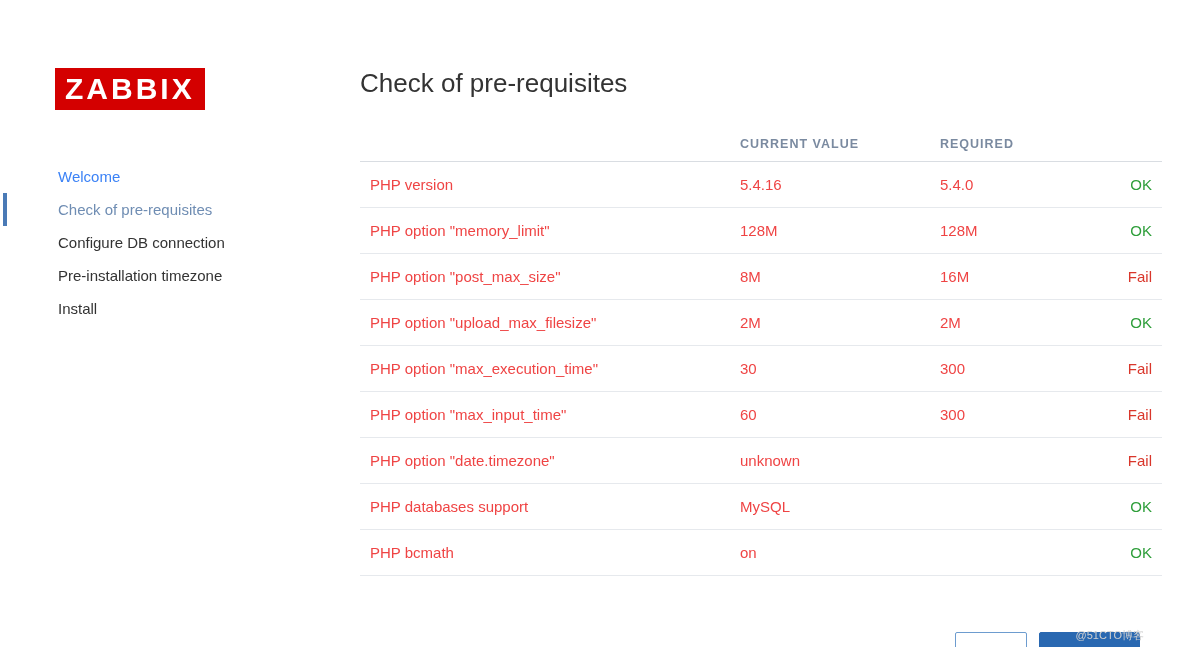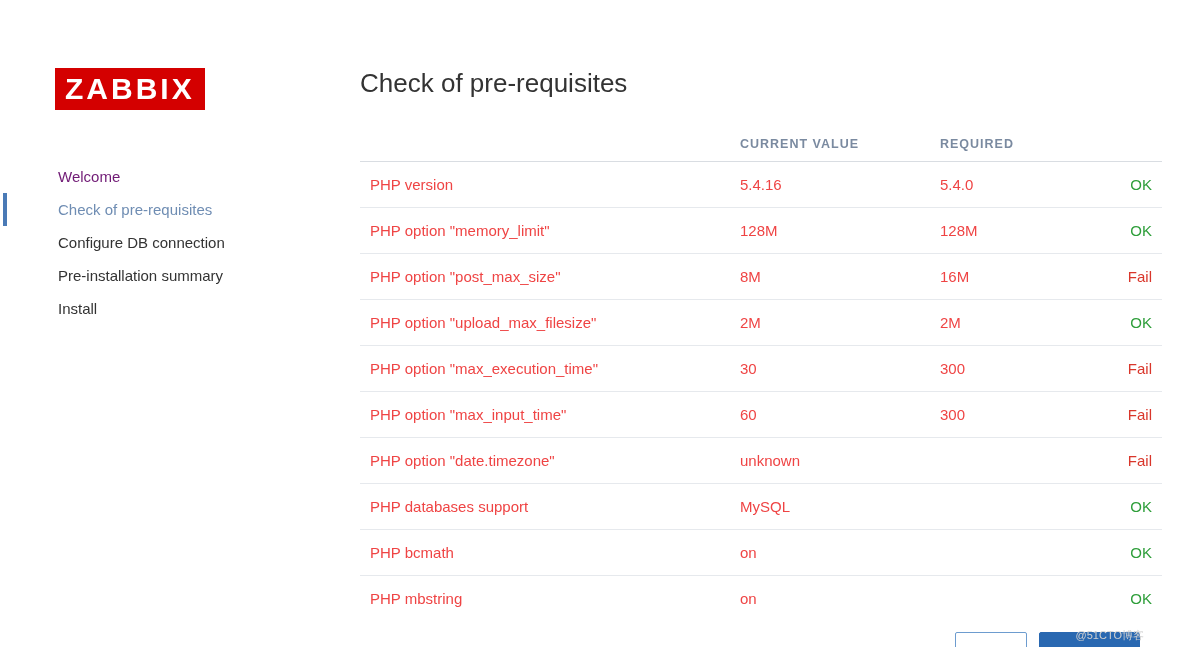--- a/index.html
+++ b/index.html
@@ -41,21 +41,21 @@
       border-left: 3px solid transparent;
     }
     .nav li {
       padding: 8px 0 8px 0;
       font-size: 15px;
       color: #333;
       cursor: default;
       position: relative;
     }
     .nav li.visited {
-      color: #701a75;
+      color: #3b82f6;
     }
     .nav li.active {
       color: #6f8db3;
     }
     .nav li.active::before {
       content: "";
       position: absolute;
       left: -55px;
       top: 0;
       bottom: 0;
@@ -153,21 +153,21 @@
 </head>
 <body>
 
 <div class="container">
   <aside class="sidebar">
     <div class="logo">ZABBIX</div>
     <ul class="nav" id="nav-list">
         <li class="visited">Welcome</li>
         <li class="active">Check of pre-requisites</li>
         <li>Configure DB connection</li>
-        <li>Pre-installation summary</li>
+        <li>Pre-installation timezone</li>
         <li>Install</li>
       </ul>
   </aside>
 
   <section class="main">
     <h1 class="page-title">Check of pre-requisites</h1>
 
     <div class="table-scroll">
       <table>
         <thead>
@@ -226,26 +226,20 @@
               <td>MySQL</td>
               <td></td>
               <td class="status-ok">OK</td>
             </tr>
             <tr>
               <td>PHP bcmath</td>
               <td>on</td>
               <td></td>
               <td class="status-ok">OK</td>
             </tr>
-            <tr>
-              <td>PHP mbstring</td>
-              <td>on</td>
-              <td></td>
-              <td class="status-ok">OK</td>
-            </tr>
           </tbody>
       </table>
     </div>
 
     <div class="footer">
       <button class="btn btn-back">Back</button>
       <button class="btn btn-next">Next step</button>
     </div>
   </section>
 </div>

